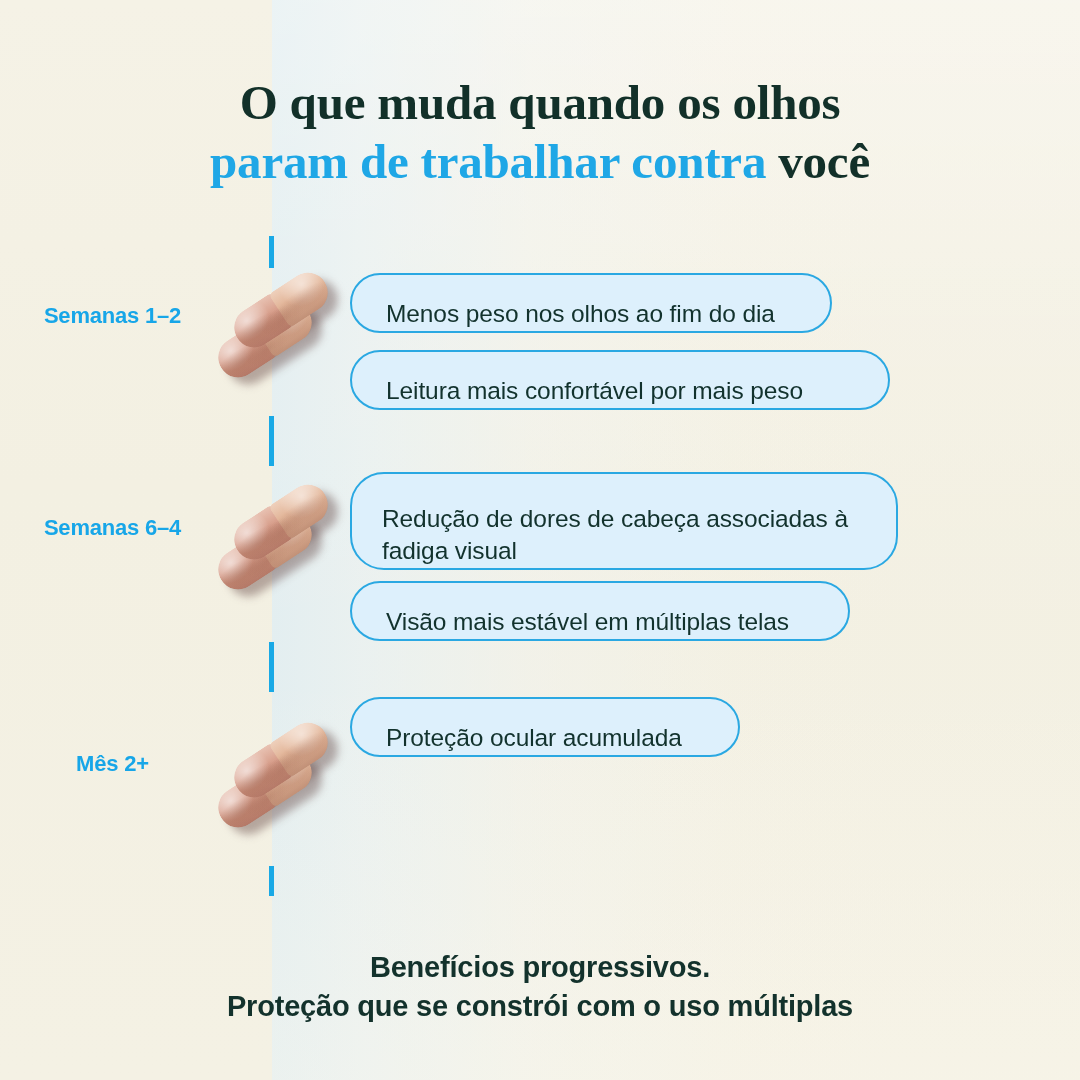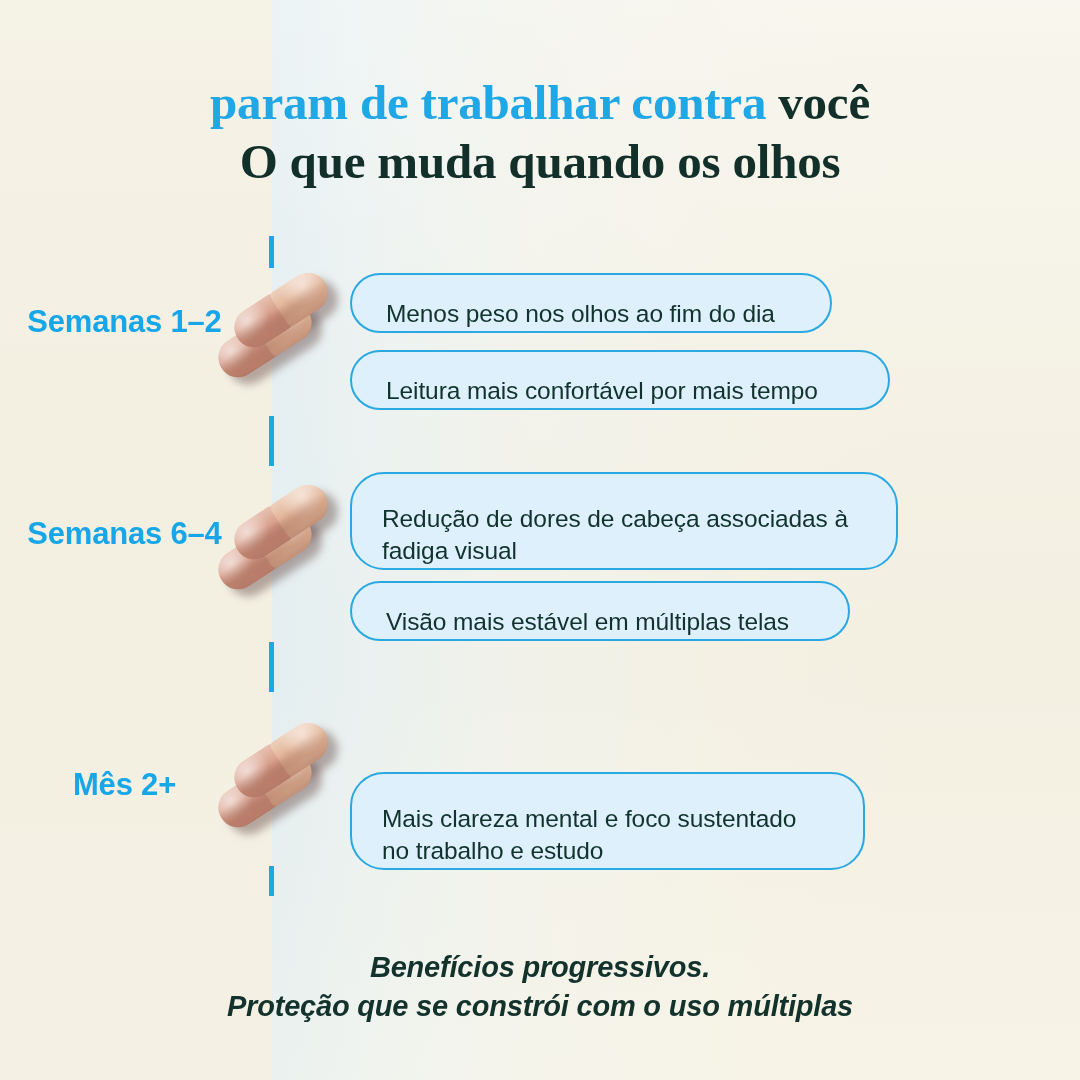--- a/index.html
+++ b/index.html
@@ -87,24 +87,23 @@
     width: 1080px;
   }
 
   .stage-label {
     position: absolute;
     left: 0;
     width: 225px;
     text-align: center;
     color: #17a6e8;
     font-weight: 700;
-    font-size: 31px;
+    font-size: 22px;
     line-height: 1.30;
     letter-spacing: -0.2px;
-    margin-left: 12px;
   }
 
   
   .pills {
     position: absolute;
     width: 120px;
     height: 110px;
   }
   .pills .cap {
     position: absolute;
@@ -182,33 +181,33 @@
     left: 0;
     top: 948px;
     width: 1080px;
     text-align: center;
     color: #13322c;
     font-size: 29px;
     font-weight: 600;
     line-height: 1.36;
     letter-spacing: -0.2px;
   }
-  .footer .line { display: block; font-style: italic; }
+  .footer .line { display: block; }
 </style>
 </head>
 <body>
 
 <div id="stage">
 
   <div class="right-panel"></div>
   <div class="right-panel-v"></div>
 
   <div class="headline">
+    <span class="line">O que muda quando os olhos</span>
     <span class="line"><span class="hl">param de trabalhar contra</span><span> você</span></span>
-    <span class="line">O que muda quando os olhos</span>
   </div>
 
   <div class="tl-seg" style="top:236px;height:32px;"></div>
   <div class="tl-seg" style="top:416px;height:50px;"></div>
   <div class="tl-seg" style="top:642px;height:50px;"></div>
   <div class="tl-seg" style="top:866px;height:30px;"></div>
 
   <div class="stage-row" style="top:262px;height:160px;">
 
     <div class="stage-label" style="top:40px;">
@@ -228,21 +227,21 @@
           <div class="half-a"></div>
           <div class="half-b"></div>
           <div class="grain"></div>
         </div>
     </div>
 
     <div class="chip one" style="left:350px;top:11px;width:482px;height:60px;">
       <span>Menos peso nos olhos ao fim do dia</span>
     </div>
     <div class="chip one" style="left:350px;top:88px;width:540px;height:60px;">
-      <span>Leitura mais confortável por mais tempo</span>
+      <span>Leitura mais confortável por mais peso</span>
     </div>
   </div>
 
   <div class="stage-row" style="top:468px;height:175px;">
 
     <div class="stage-label" style="top:46px;">
       <span class="line">Semanas</span>
       <span class="line">6–4</span>
     </div>
 
@@ -264,42 +263,42 @@
     <div class="chip two" style="left:350px;top:4px;width:548px;height:98px;">
       <span>Redução de dores de cabeça associadas à fadiga visual</span>
     </div>
     <div class="chip one" style="left:350px;top:113px;width:500px;height:60px;">
       <span>Visão mais estável em múltiplas telas</span>
     </div>
   </div>
 
   <div class="stage-row" style="top:694px;height:175px;">
 
-    <div class="stage-label" style="top:71px;">
+    <div class="stage-label" style="top:56px;">
       <span class="line">Mês 2+</span>
       <span class="line"></span>
     </div>
 
     <div class="pills" style="left:217px;top:32px;">
       <div class="shadow s1"></div>
       <div class="shadow s2"></div>
       <div class="cap c2">
           <div class="half-a"></div>
           <div class="half-b"></div>
           <div class="grain"></div>
         </div>
       <div class="cap c1">
           <div class="half-a"></div>
           <div class="half-b"></div>
           <div class="grain"></div>
         </div>
     </div>
 
-    <div class="chip two" style="left:350px;top:78px;width:515px;height:98px;">
-      <span>Mais clareza mental e foco sustentado no trabalho e estudo</span>
+    <div class="chip one" style="left:350px;top:3px;width:390px;height:60px;">
+      <span>Proteção ocular acumulada</span>
     </div>
   </div>
 
   <div class="footer">
     <span class="line">Benefícios progressivos.</span>
     <span class="line">Proteção que se constrói com o uso múltiplas</span>
   </div>
 
 </div>
 

